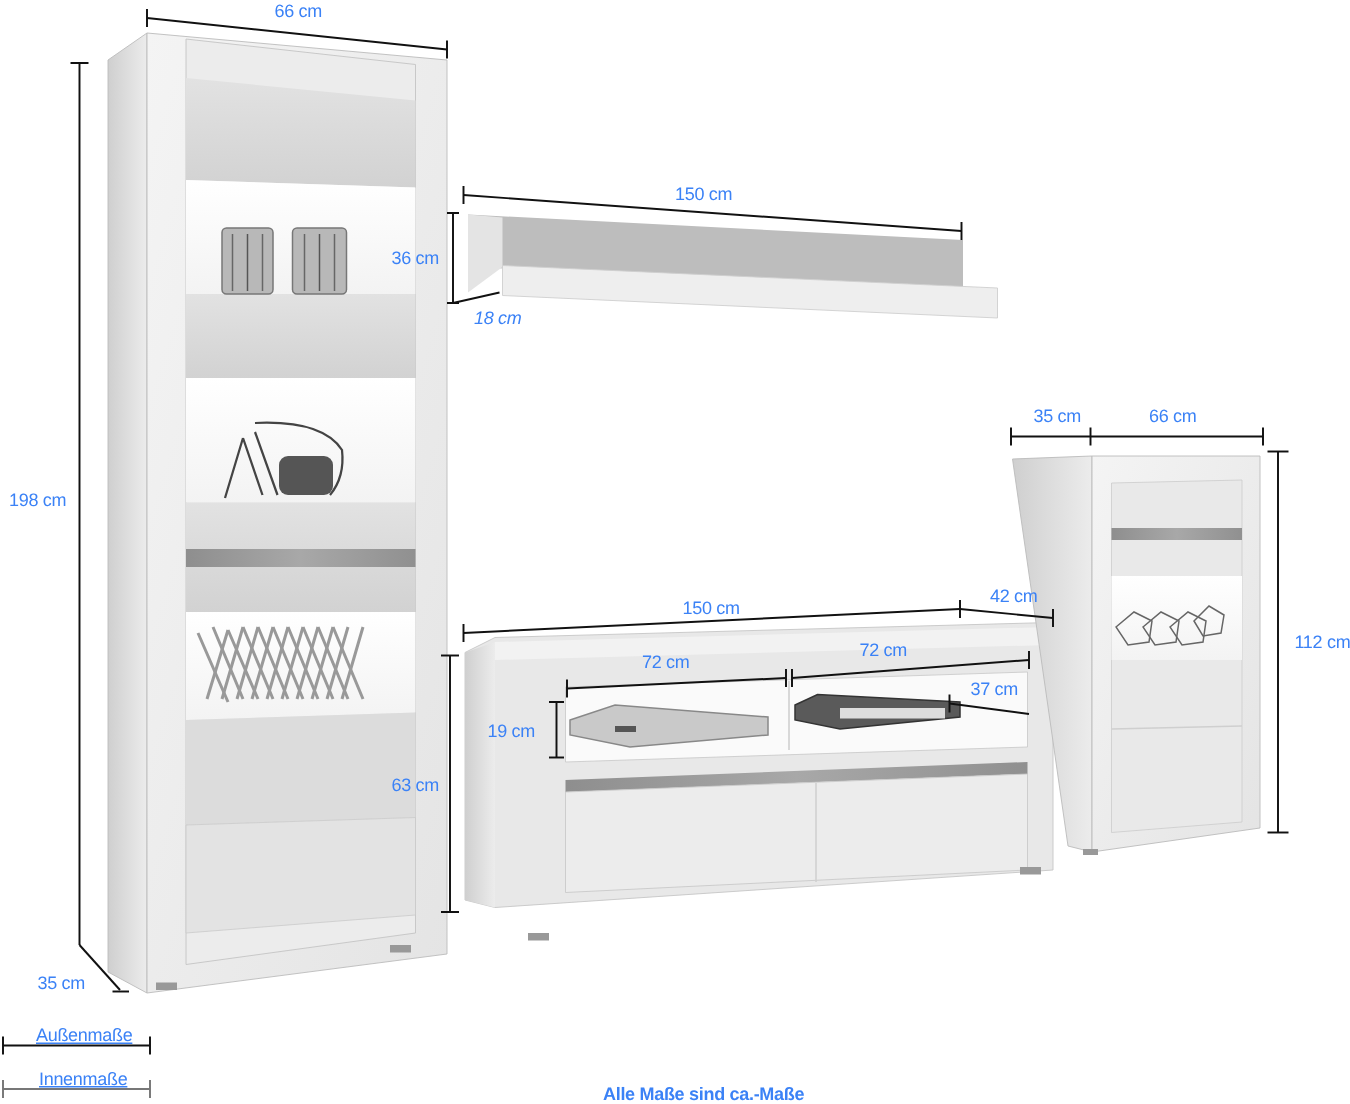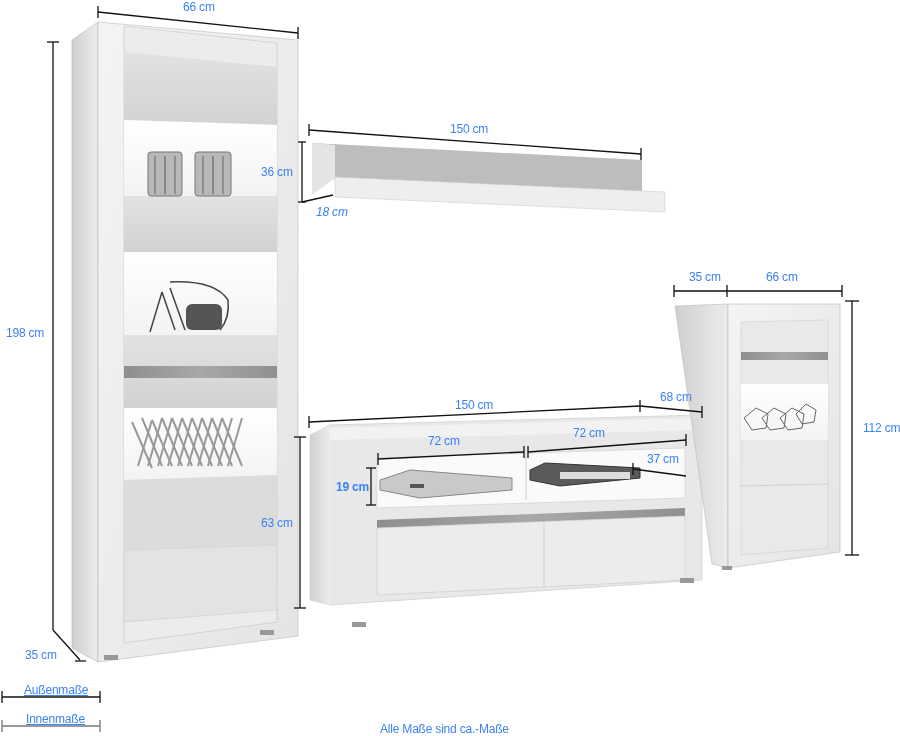--- a/index.html
+++ b/index.html
@@ -190,26 +190,26 @@
 <div class="lbl" style="left:183px; top:0px;">66 cm</div>
 <div class="lbl" style="left:6px; top:326px;">198 cm</div>
 <div class="lbl" style="left:25px; top:648px;">35 cm</div>
 <div class="lbl" style="left:261px; top:165px;">36 cm</div>
 <div class="lbl" style="left:261px; top:516px;">63 cm</div>
 
 <div class="lbl" style="left:450px; top:122px;">150 cm</div>
 <div class="lbl" style="left:316px; top:205px;font-style:italic;">18 cm</div>
 
 <div class="lbl" style="left:455px; top:398px;">150 cm</div>
-<div class="lbl" style="left:660px; top:390px;">68 cm</div>
+<div class="lbl" style="left:660px; top:390px;">42 cm</div>
 <div class="lbl" style="left:428px; top:434px;">72 cm</div>
 <div class="lbl" style="left:573px; top:426px;">72 cm</div>
-<div class="lbl" style="left:336px; top:480px;font-weight:bold;">19 cm</div>
+<div class="lbl" style="left:325px; top:480px;">19 cm</div>
 <div class="lbl" style="left:647px; top:452px;text-align:center;">37 cm</div>
 
 <div class="lbl" style="left:689px; top:270px;">35 cm</div>
 <div class="lbl" style="left:766px; top:270px;">66 cm</div>
 <div class="lbl" style="left:863px; top:421px;">112 cm</div>
 
 <div class="lbl legend-lbl" style="left:24px; top:683px;">Außenmaße</div>
 <div class="lbl legend-lbl" style="left:26px; top:712px;">Innenmaße</div>
 
-<div class="lbl note" style="left:380px; top:722px;">Alle Maße sind ca.-Maße</div>
+<div class="lbl note" style="left:402px; top:722px;font-weight:bold;">Alle Maße sind ca.-Maße</div>
 
 </body></html>

